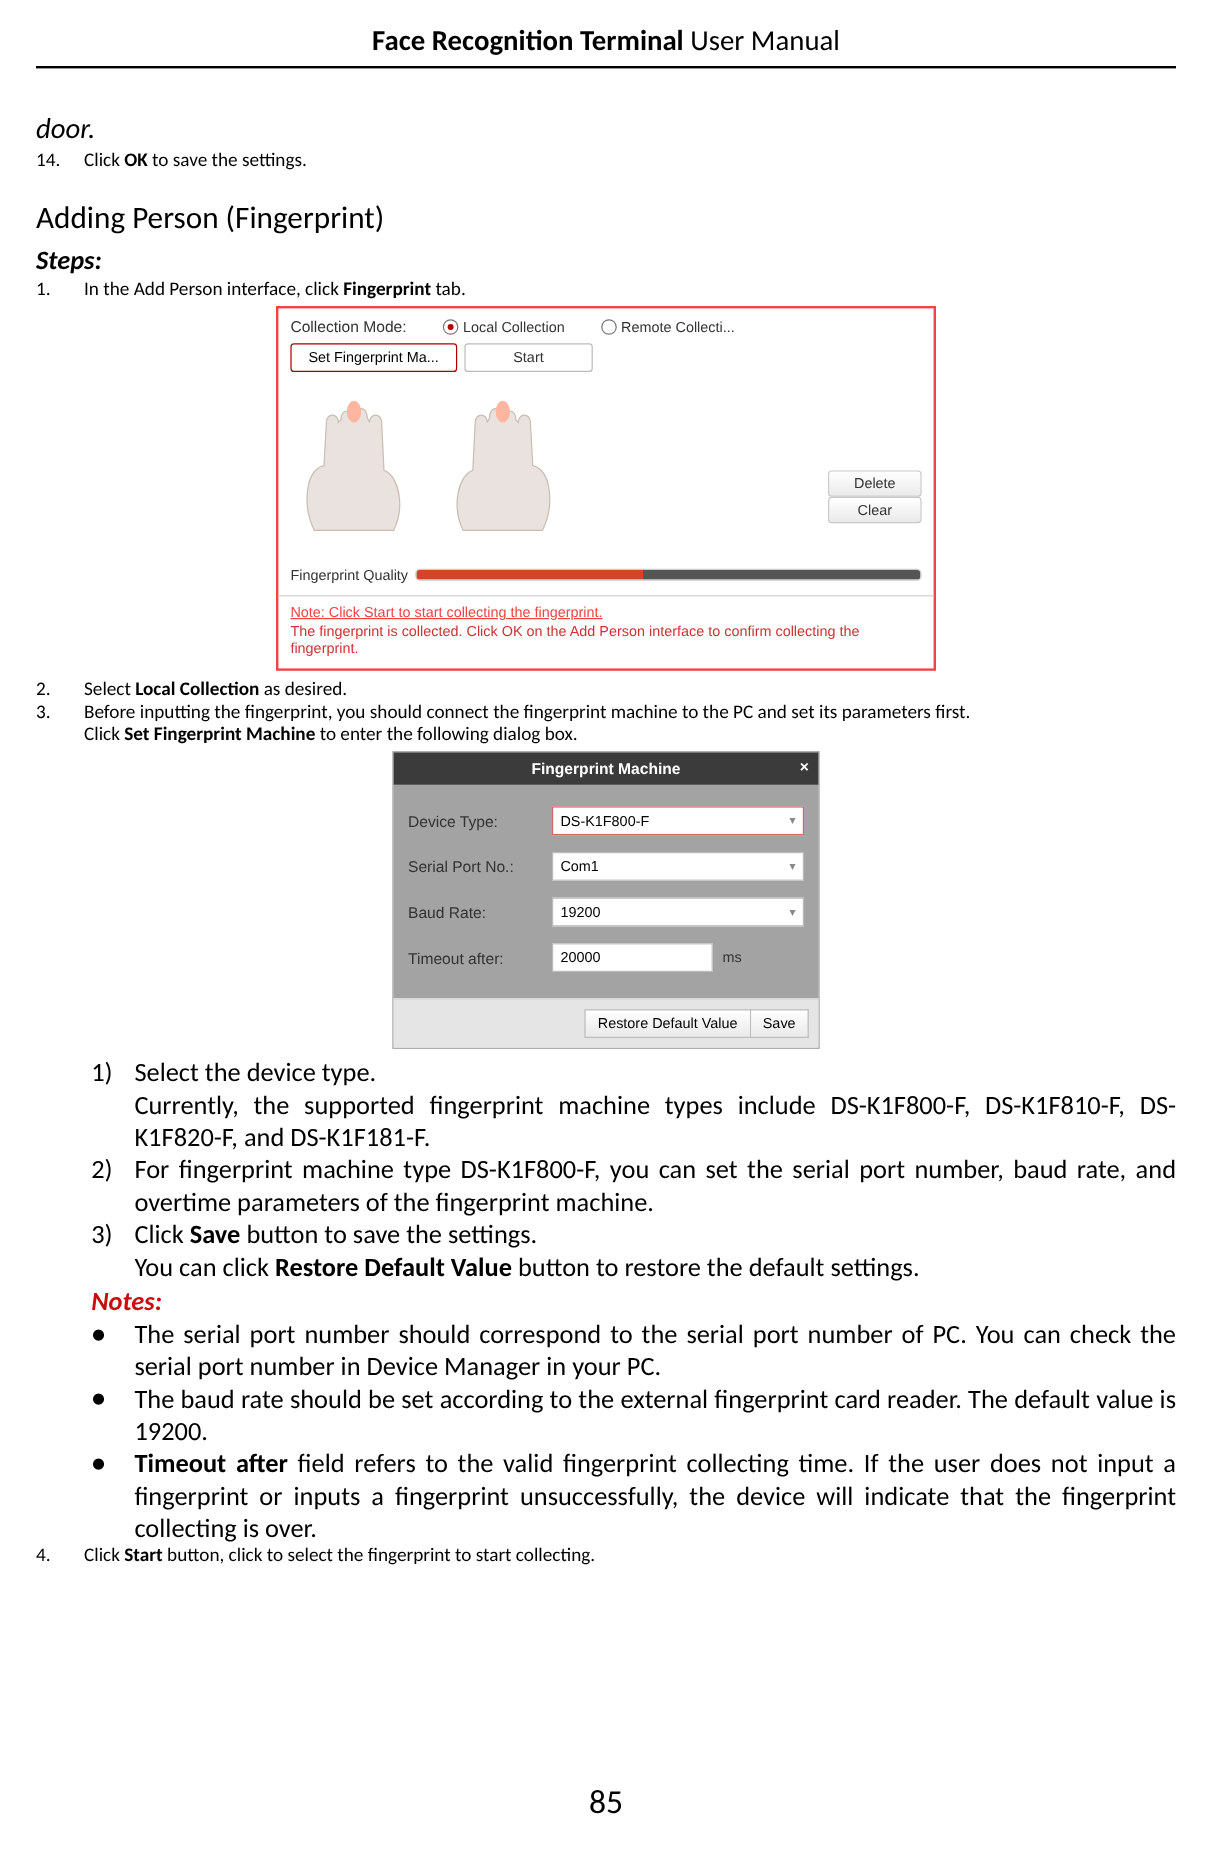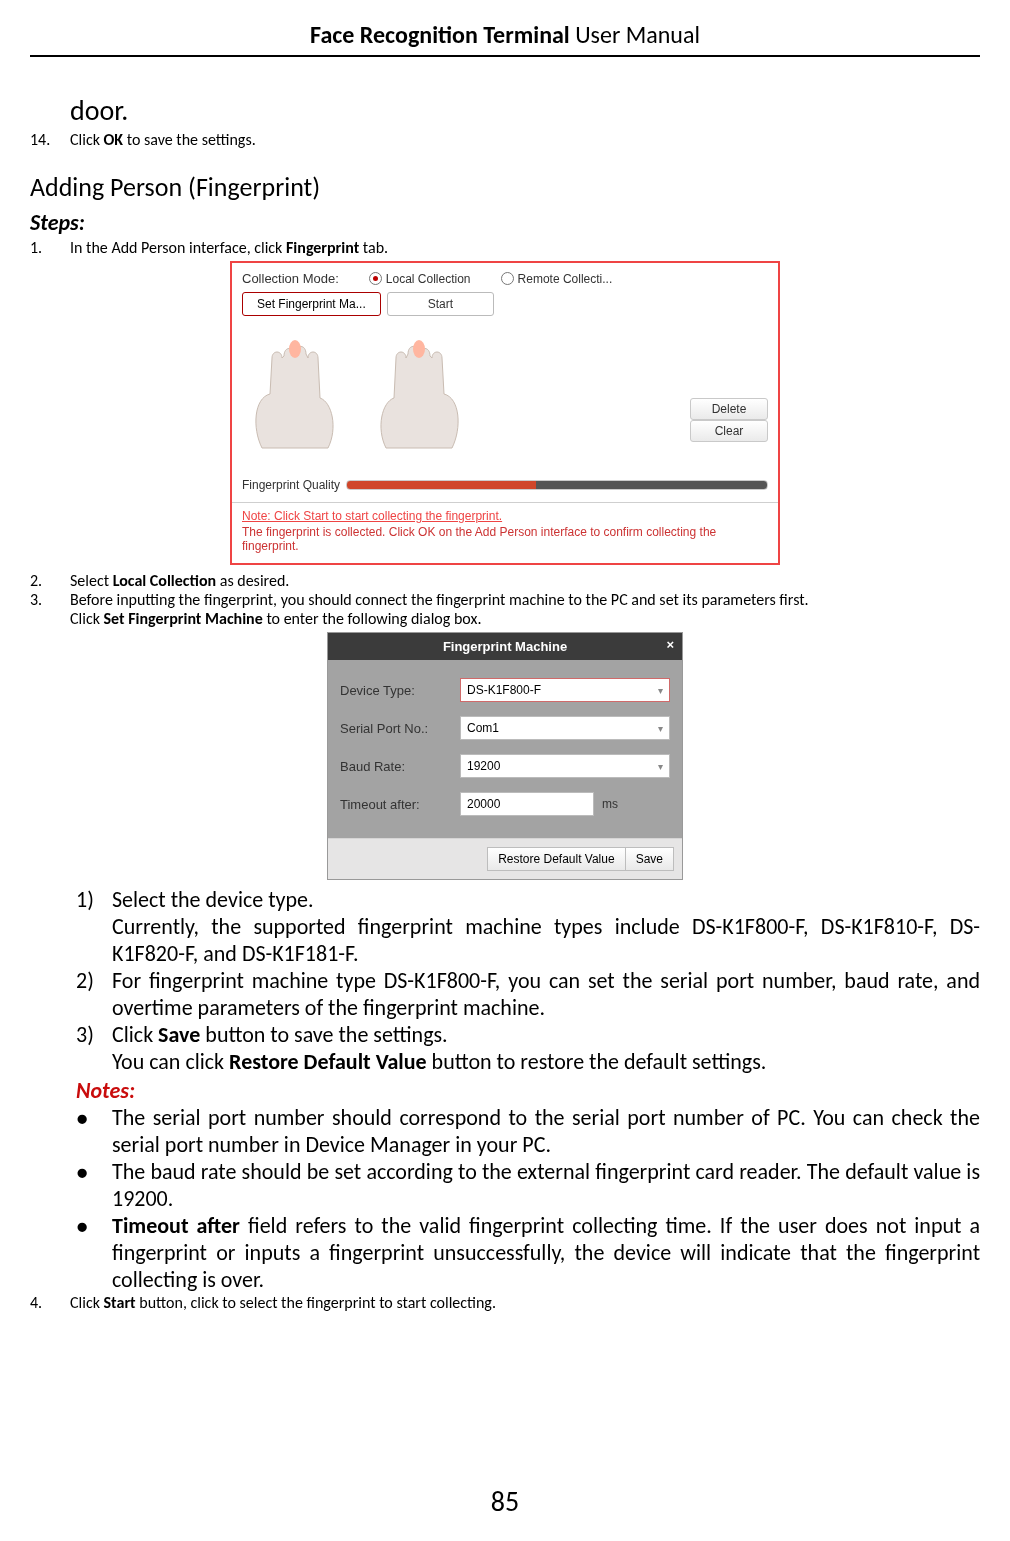--- a/index.html
+++ b/index.html
@@ -26,21 +26,21 @@
     padding-bottom: 6px;
   }
   .header .light {
     font-weight: normal;
   }
   .header-rule {
     border: none;
     border-top: 2px solid #000;
     margin: 0 0 36px 0;
   }
-  .indent-tail { margin-left: 40px; font-size:28px; margin-bottom:2px; }
+  .indent-tail { font-size:24px; margin-bottom:2px;font-style:italic; }
   .numcol { display:flex; }
   .numcol .n { width:40px; flex-shrink:0; }
   .numcol .c { flex:1; text-align:justify; }
   .b { font-weight:bold; }
   .h2 { font-size:26px; font-weight:normal; margin-top:22px; margin-bottom:6px; }
   .h3 { font-size:22px; font-weight:bold; font-style:italic; margin-bottom:2px; }
   .centerfig { display:flex; justify-content:center; margin:4px 0 6px 0; }
 
   
   .figA { width:546px; border:2px solid #ef4444; background:#fff; font-family:Arial, sans-serif; font-size:13px; color:#333; }

